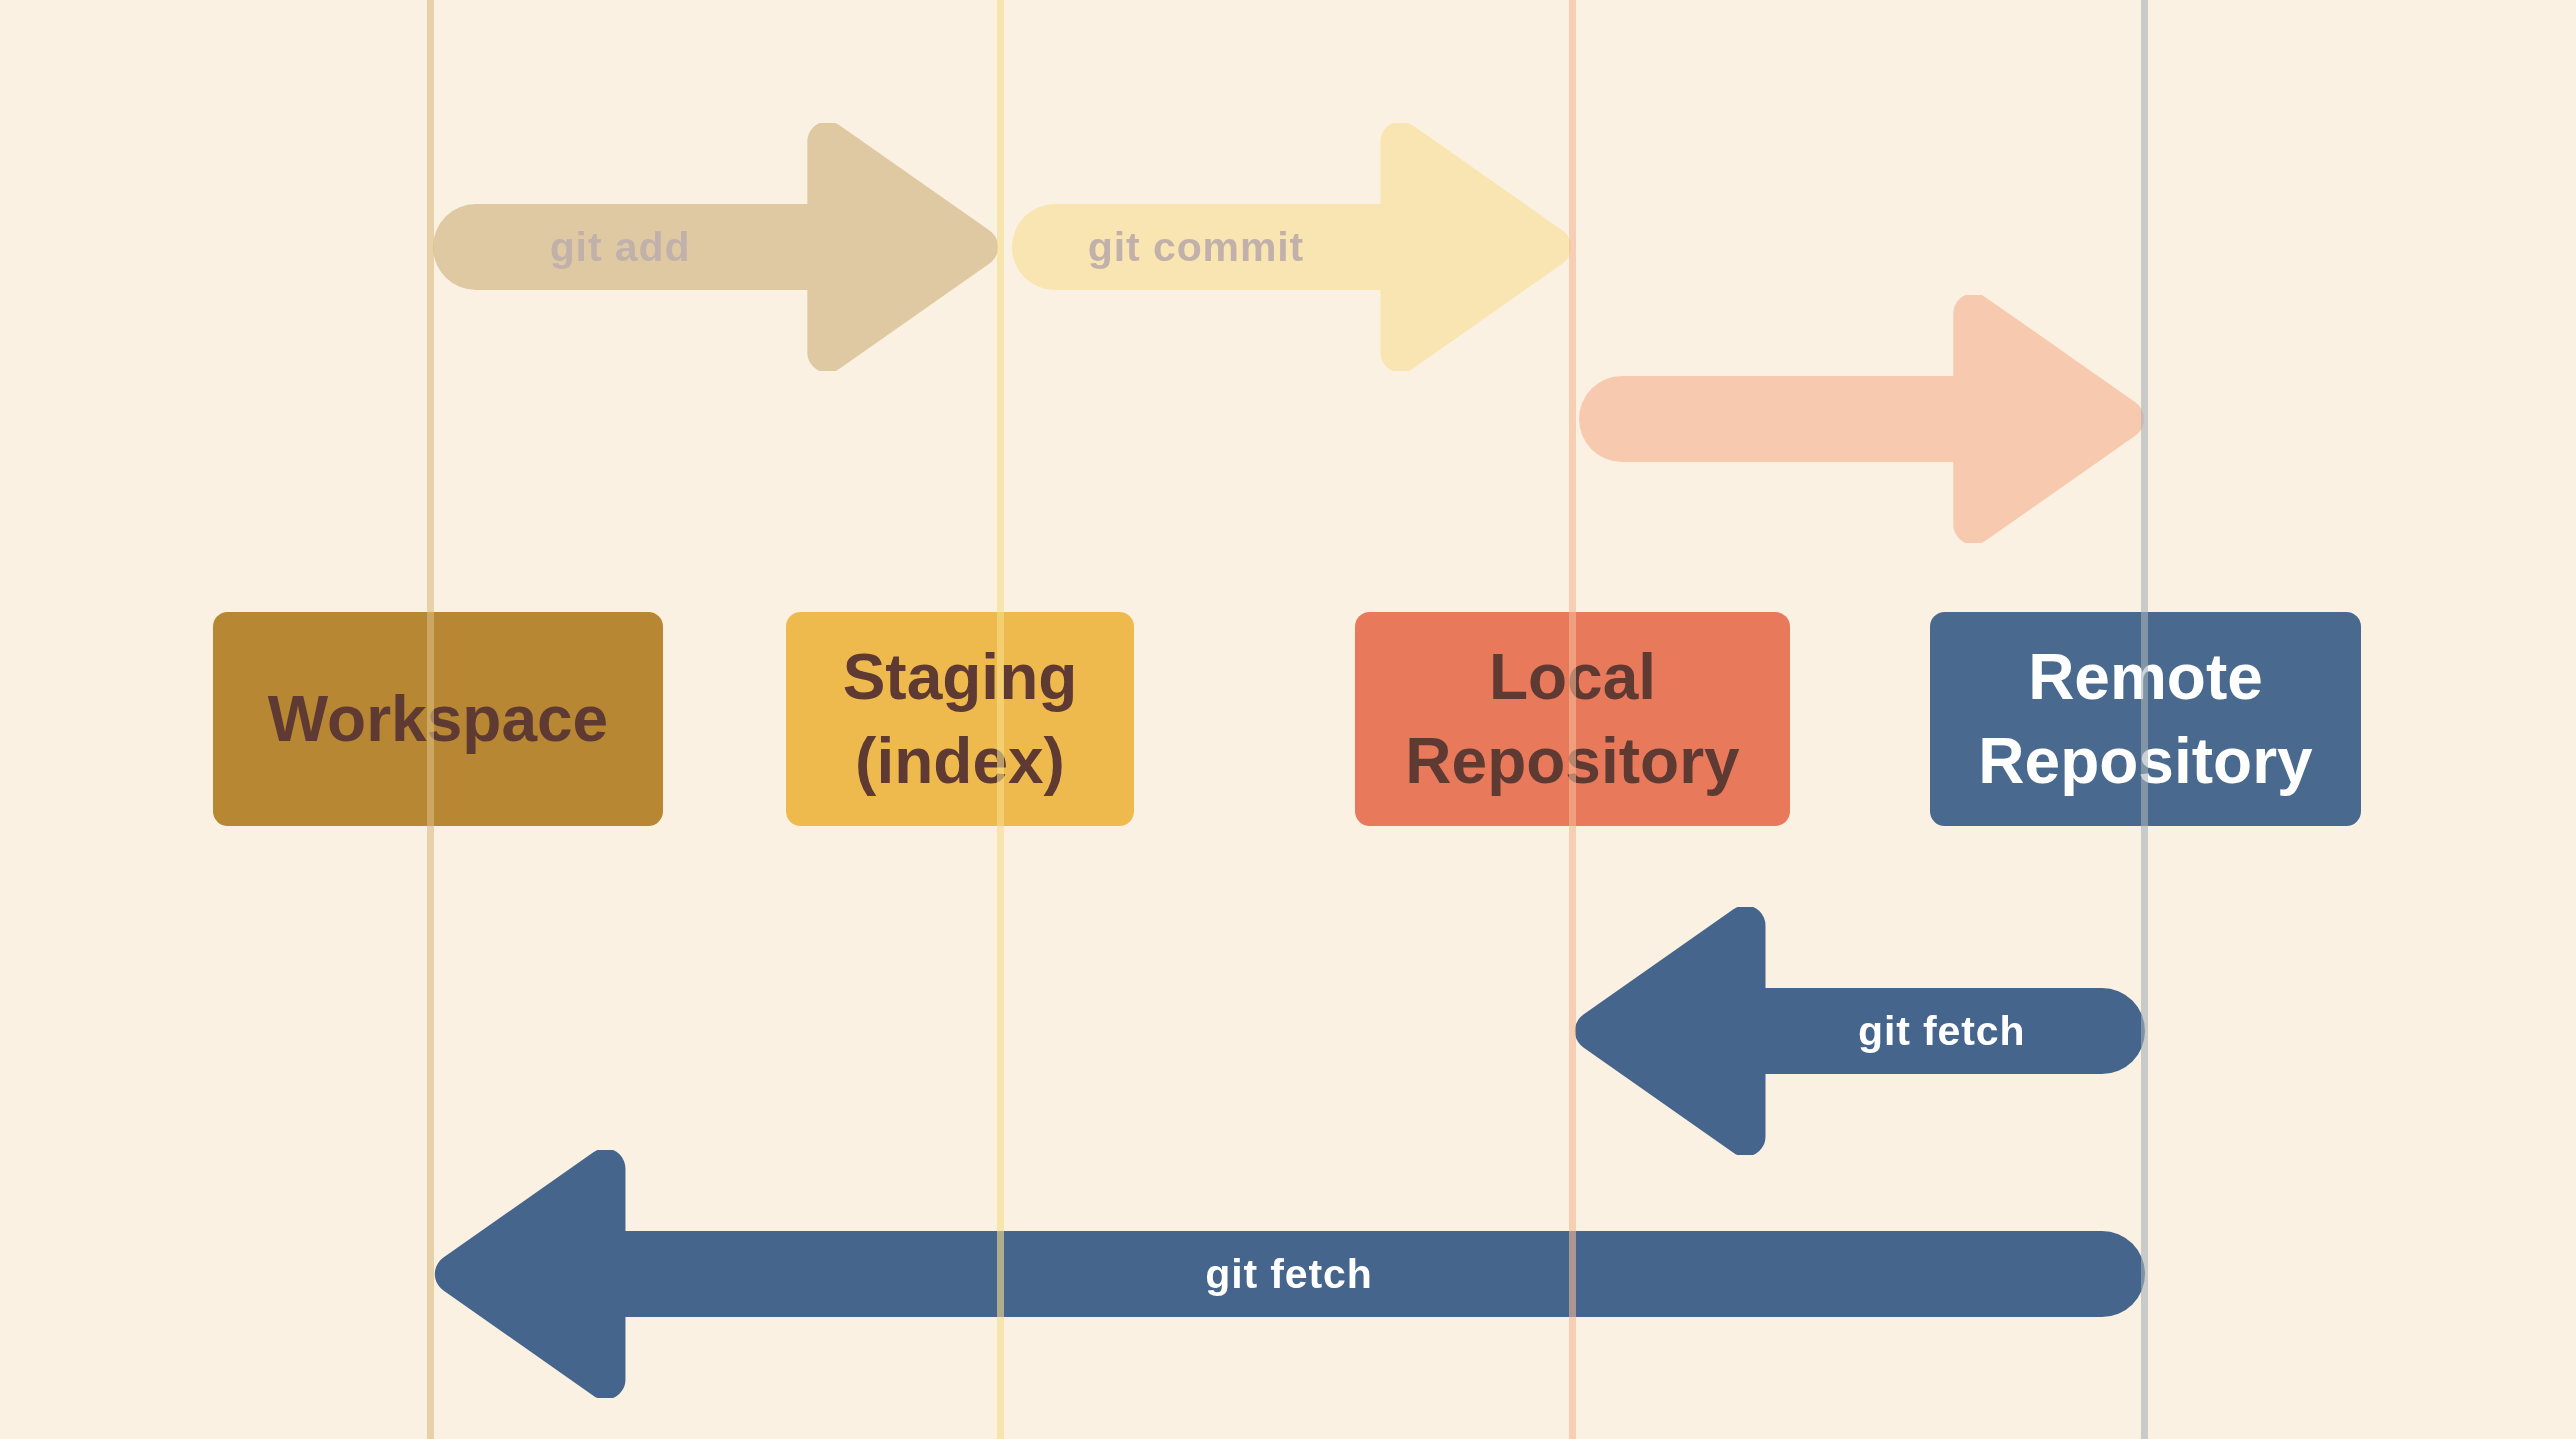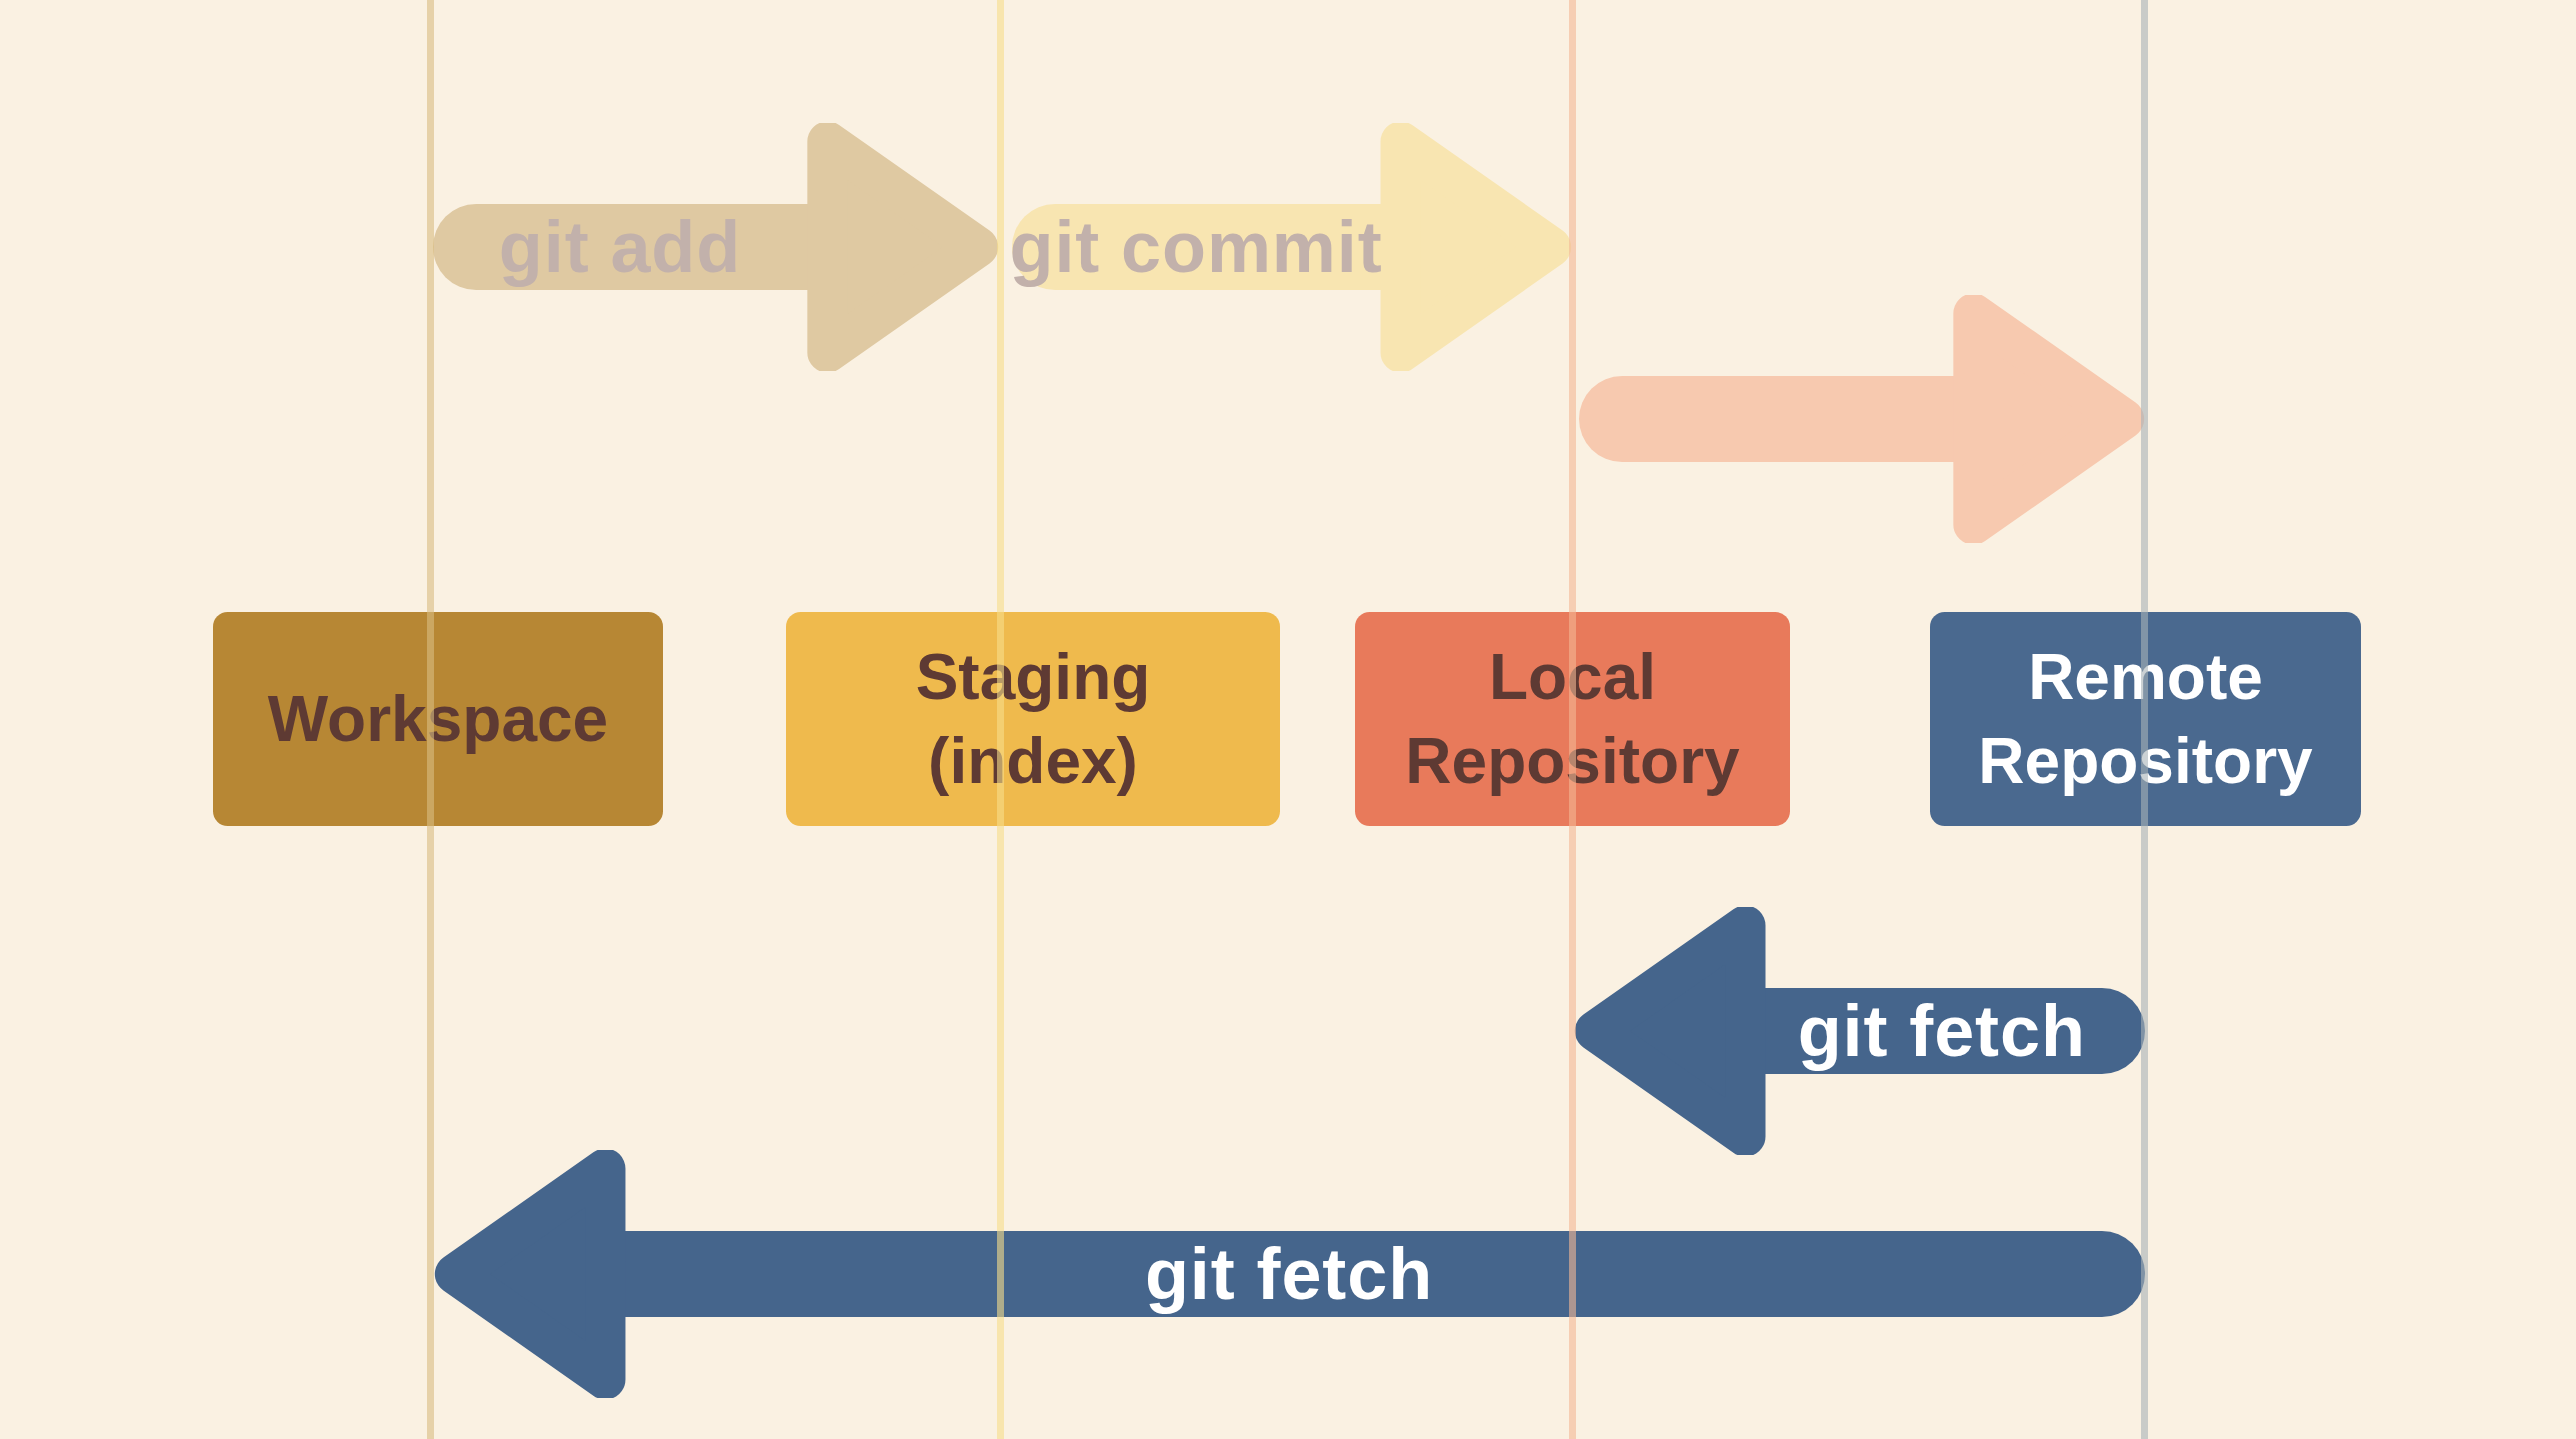--- a/index.html
+++ b/index.html
@@ -41,21 +41,21 @@
     inset: 0;
     display: block;
   }
   .arrow-label {
     position: absolute;
     top: 81px;
     height: 86px;
     display: flex;
     align-items: center;
     justify-content: center;
-    font-size: 72px;
+    font-size: 41px;
     letter-spacing: 0.9px;
     white-space: nowrap;
   }
   .arrow.right .arrow-label { left: 0; right: 193px; }
   .arrow.git-fetch .arrow-label { left: 193px; right: 27.5px; }
   .arrow.git-pull .arrow-label { left: 0; right: 0; }
 
   .arrow.git-add    { left: 433px;  top: 123px;  width: 567px; }
   .arrow.git-commit { left: 1012px; top: 123px;  width: 561px; }
   .arrow.git-push   { left: 1579px; top: 295px;  width: 567px; }
@@ -73,21 +73,21 @@
     justify-content: center;
     z-index: 3;
   }
   .node-box .node-label {
     font-size: 64px;
     line-height: 1.32;
     text-align: center;
     white-space: pre-line;
   }
   .node-box.workspace { left: 213px;  width: 450px; }
-  .node-box.staging   { left: 786px;  width: 494px; }
+  .node-box.staging   { left: 786px;  width: 348px; }
   .node-box.local     { left: 1355px; width: 435px; }
   .node-box.remote    { left: 1930px; width: 431px; }
 </style>
 </head>
 <body>
 
 <div class="stage" style="background-color: rgb(250, 241, 226);">
 
   <div class="arrow right git-add">
     <svg viewBox="0 0 618 270" width="567" height="248">

